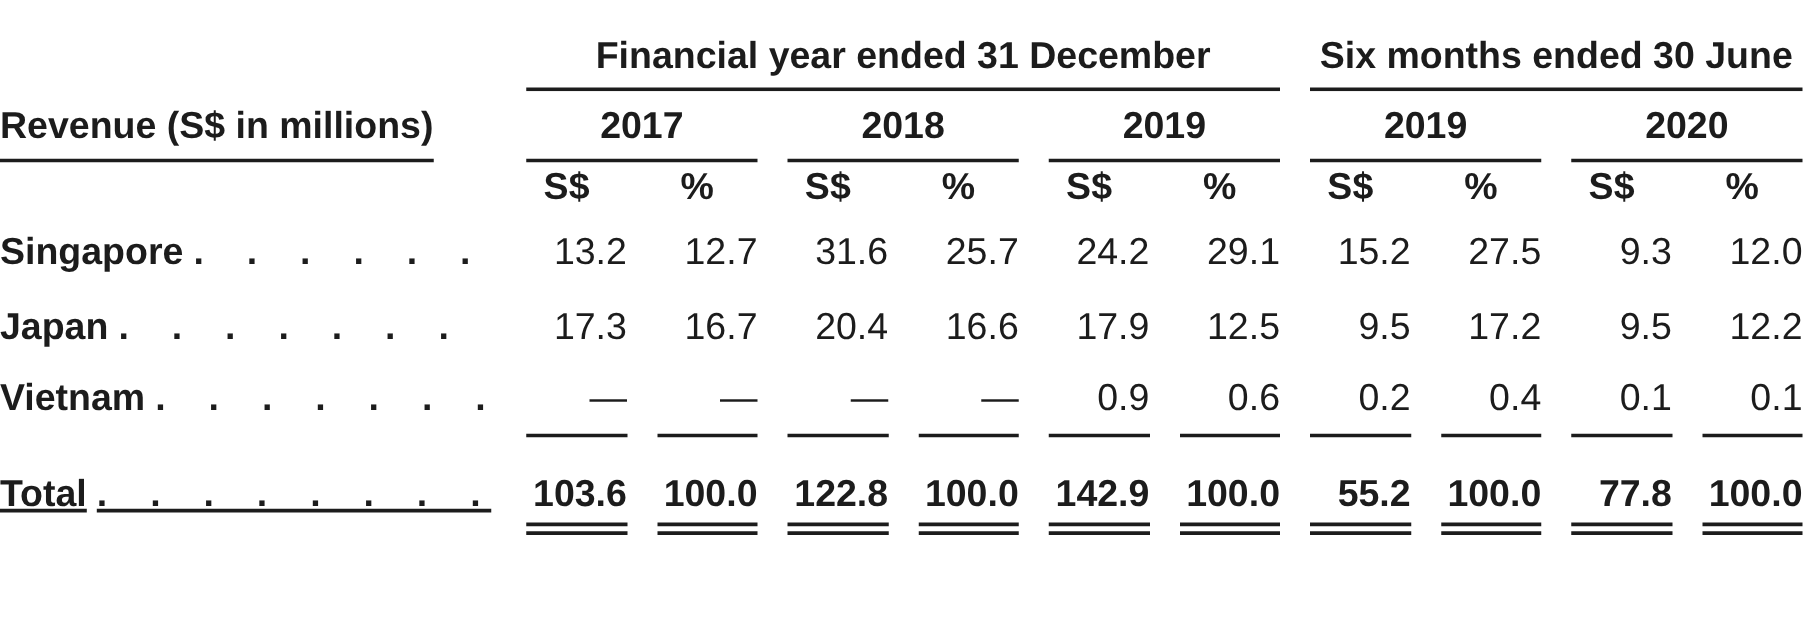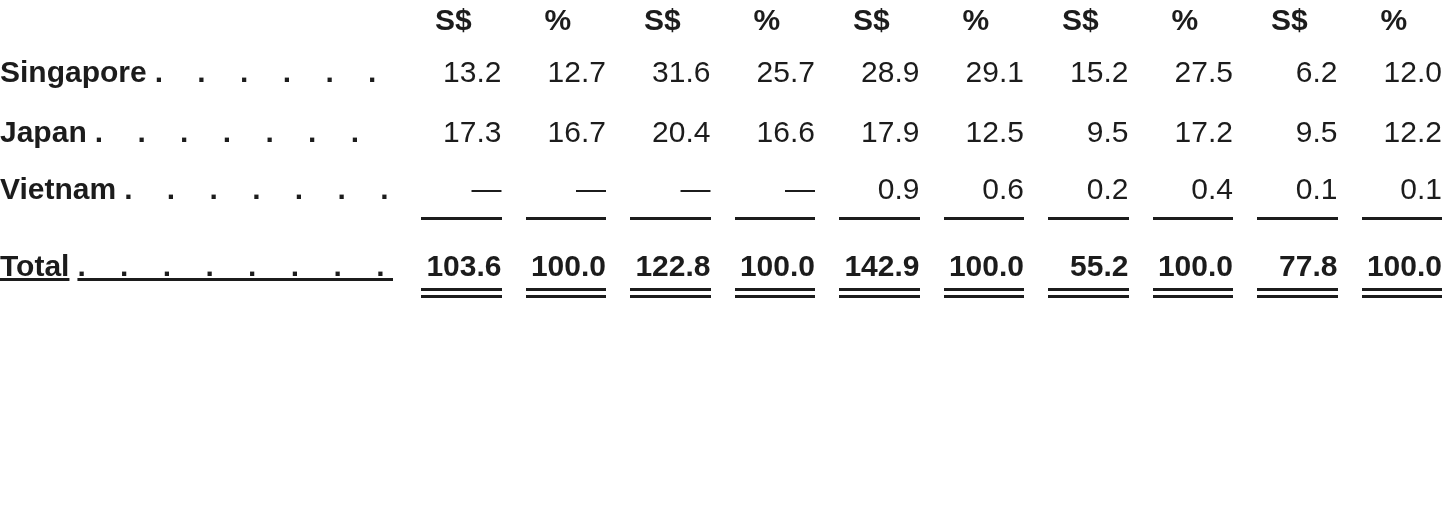--- a/index.html
+++ b/index.html
@@ -100,21 +100,50 @@
       <col style="width:104.5px">
     <col style="width:104.5px">
       <col style="width:104.5px">
     <col style="width:104.5px">
       <col style="width:104.5px">
     <col style="width:104.5px">
       <col style="width:104.5px">
   </colgroup>
 
   <tbody>
-
+      <tr class="r-group">
+    <td></td>
+    <td class="group-cell" colspan="6">
+      <div class="group-inner">Financial year ended 31 December</div>
+    </td>
+    <td class="group-cell" colspan="4">
+      <div class="group-inner">Six months ended 30 June</div>
+    </td>
+  </tr>
+
+  <tr class="r-year">
+    <td class="caption-cell">
+      <span class="caption-underline">Revenue (S$ in millions)</span>
+    </td>
+    <td class="year-cell" colspan="2">
+      <div class="year-inner">2017</div>
+    </td>
+    <td class="year-cell" colspan="2">
+      <div class="year-inner">2018</div>
+    </td>
+    <td class="year-cell" colspan="2">
+      <div class="year-inner">2019</div>
+    </td>
+    <td class="year-cell" colspan="2">
+      <div class="year-inner">2019</div>
+    </td>
+    <td class="year-cell" colspan="2">
+      <div class="year-inner">2020</div>
+    </td>
+  </tr>
 
   <tr class="r-sub">
     <td></td>
     <td class="sub">S$</td>
     <td class="sub">%</td>
     <td class="sub">S$</td>
     <td class="sub">%</td>
     <td class="sub">S$</td>
     <td class="sub">%</td>
     <td class="sub">S$</td>
@@ -124,25 +153,25 @@
   </tr>
 
   <tr class="r-data">
     <td class="lbl">
       <div class="lbl-line"><span>Singapore</span><span class="dots"></span></div>
     </td>
     <td class="data plain">13.2</td>
     <td class="data plain">12.7</td>
     <td class="data plain">31.6</td>
     <td class="data plain">25.7</td>
-    <td class="data plain">28.9</td>
+    <td class="data plain">24.2</td>
     <td class="data plain">29.1</td>
     <td class="data plain">15.2</td>
     <td class="data plain">27.5</td>
-    <td class="data plain">6.2</td>
+    <td class="data plain">9.3</td>
     <td class="data plain">12.0</td>
   </tr>
 
 
   <tr class="r-data">
     <td class="lbl">
       <div class="lbl-line"><span>Japan</span><span class="dots"></span></div>
     </td>
     <td class="data plain">17.3</td>
     <td class="data plain">16.7</td>

